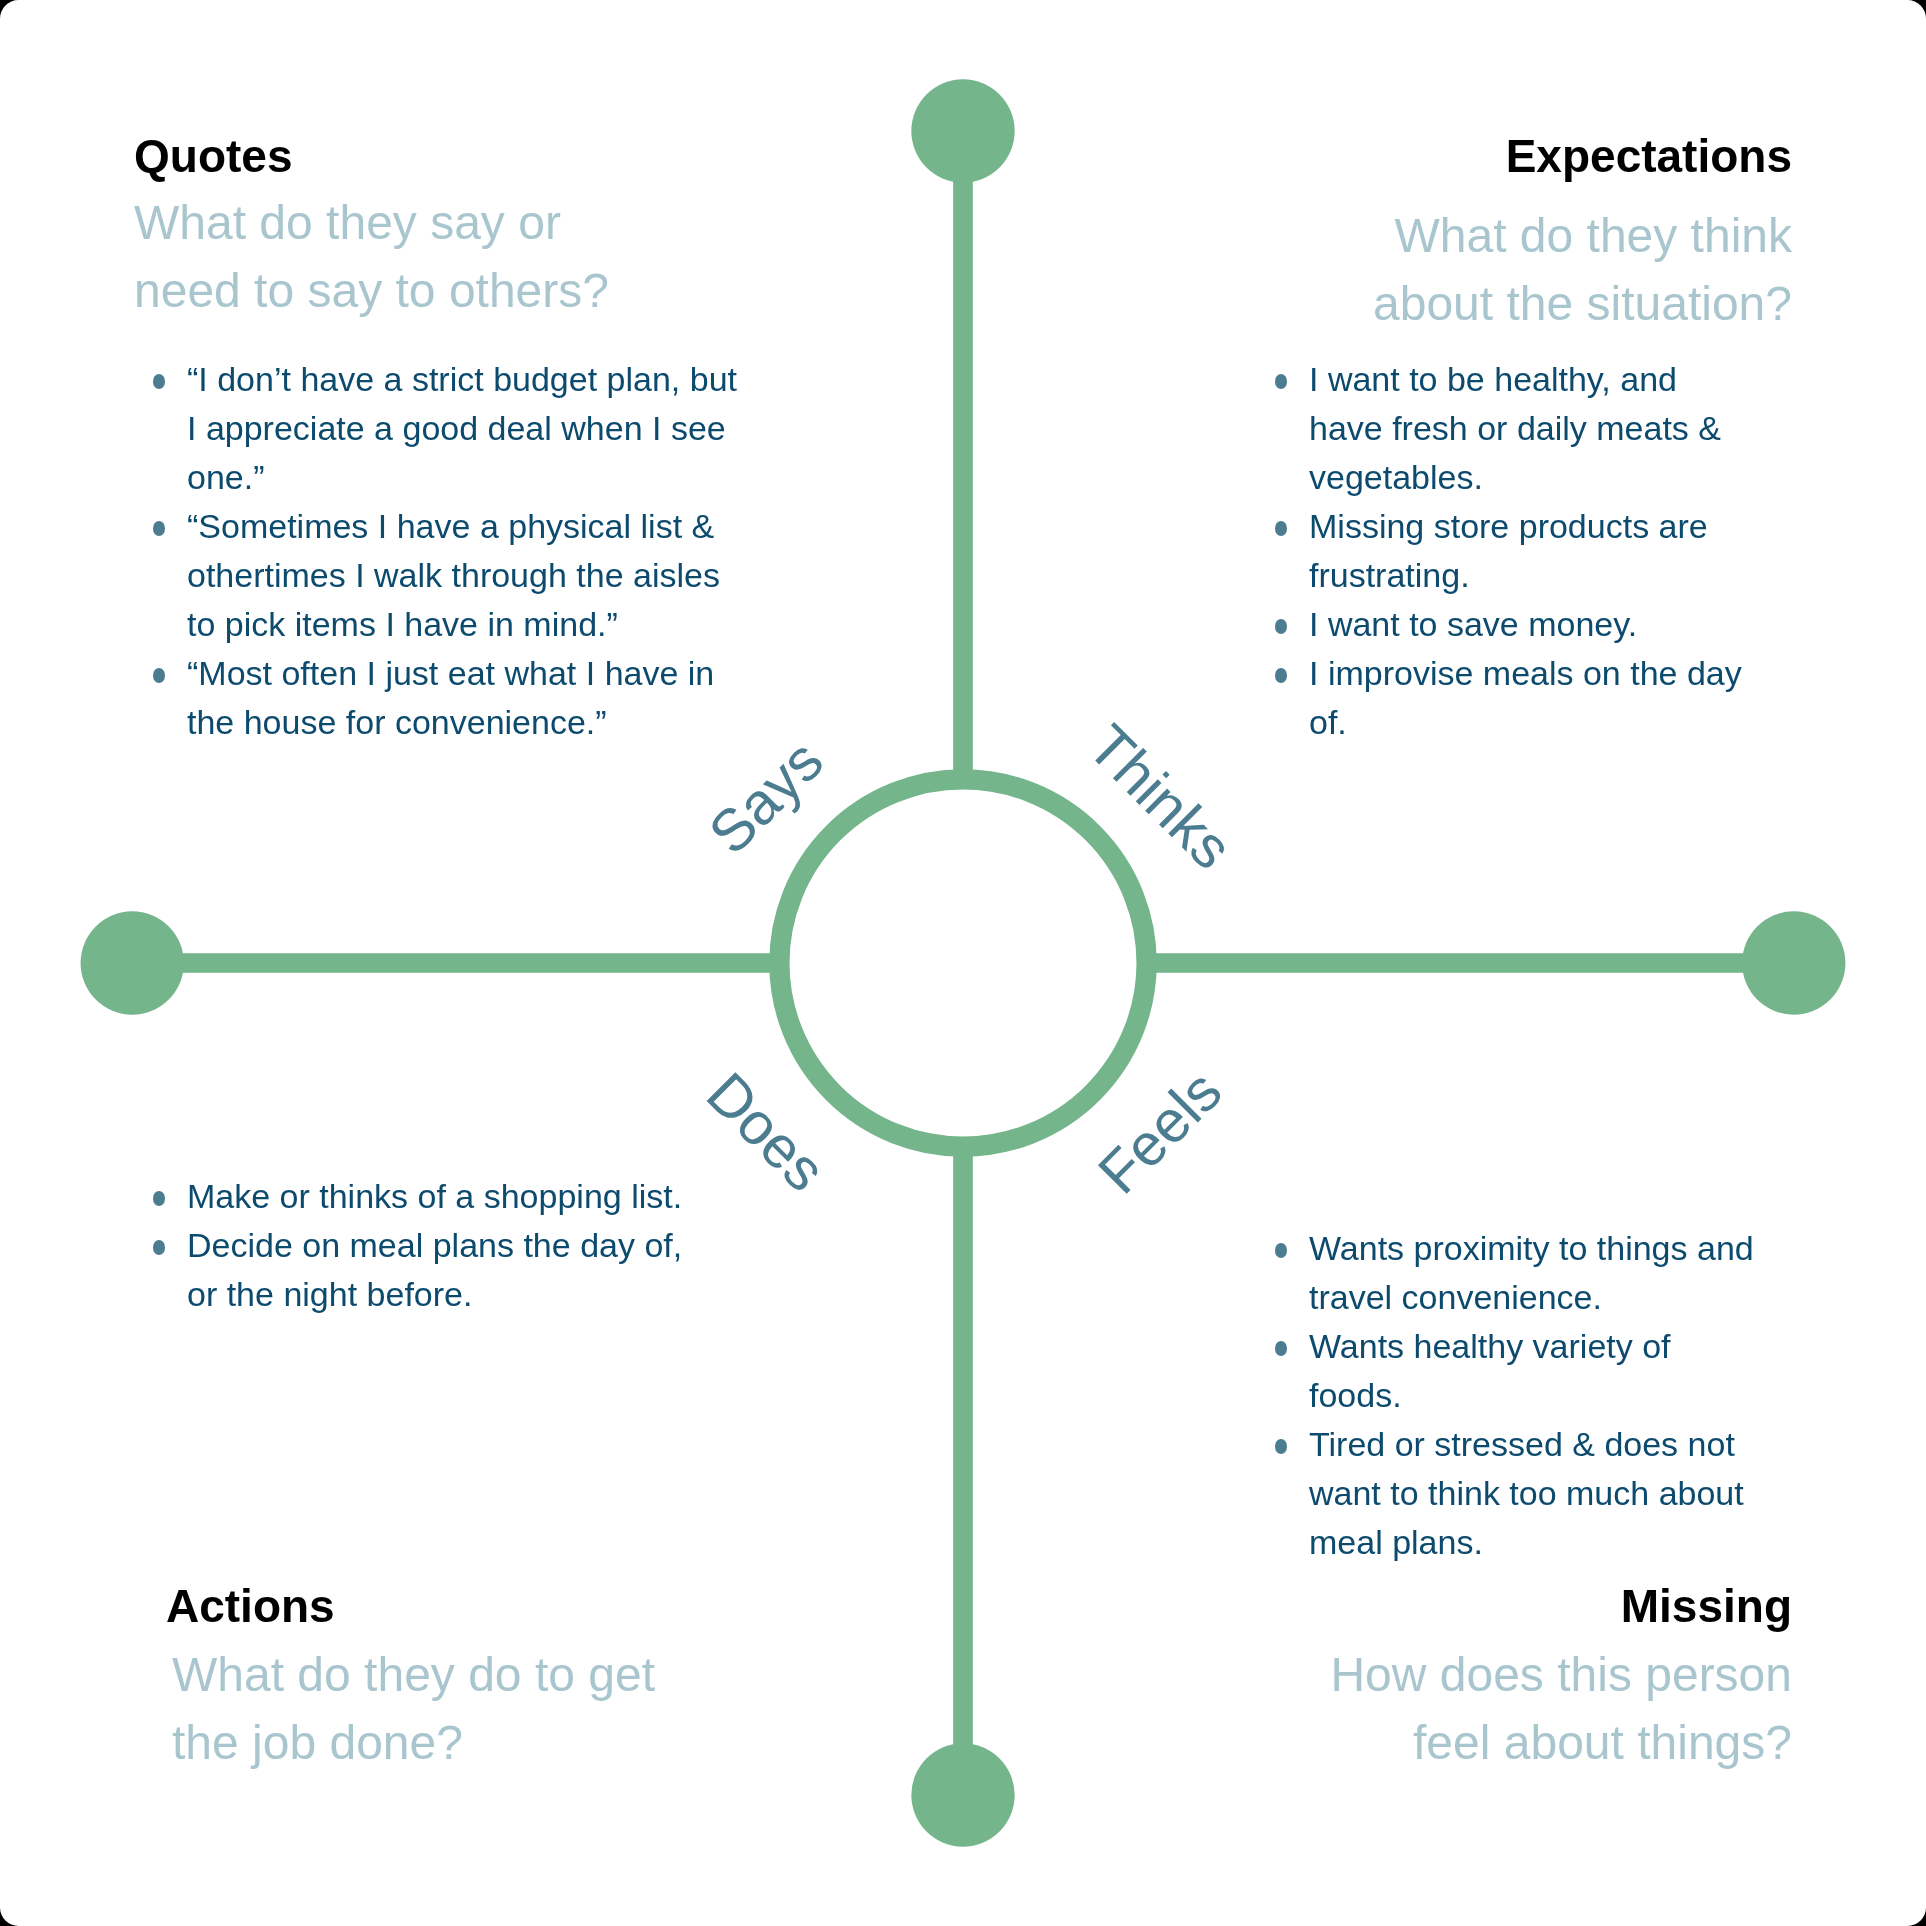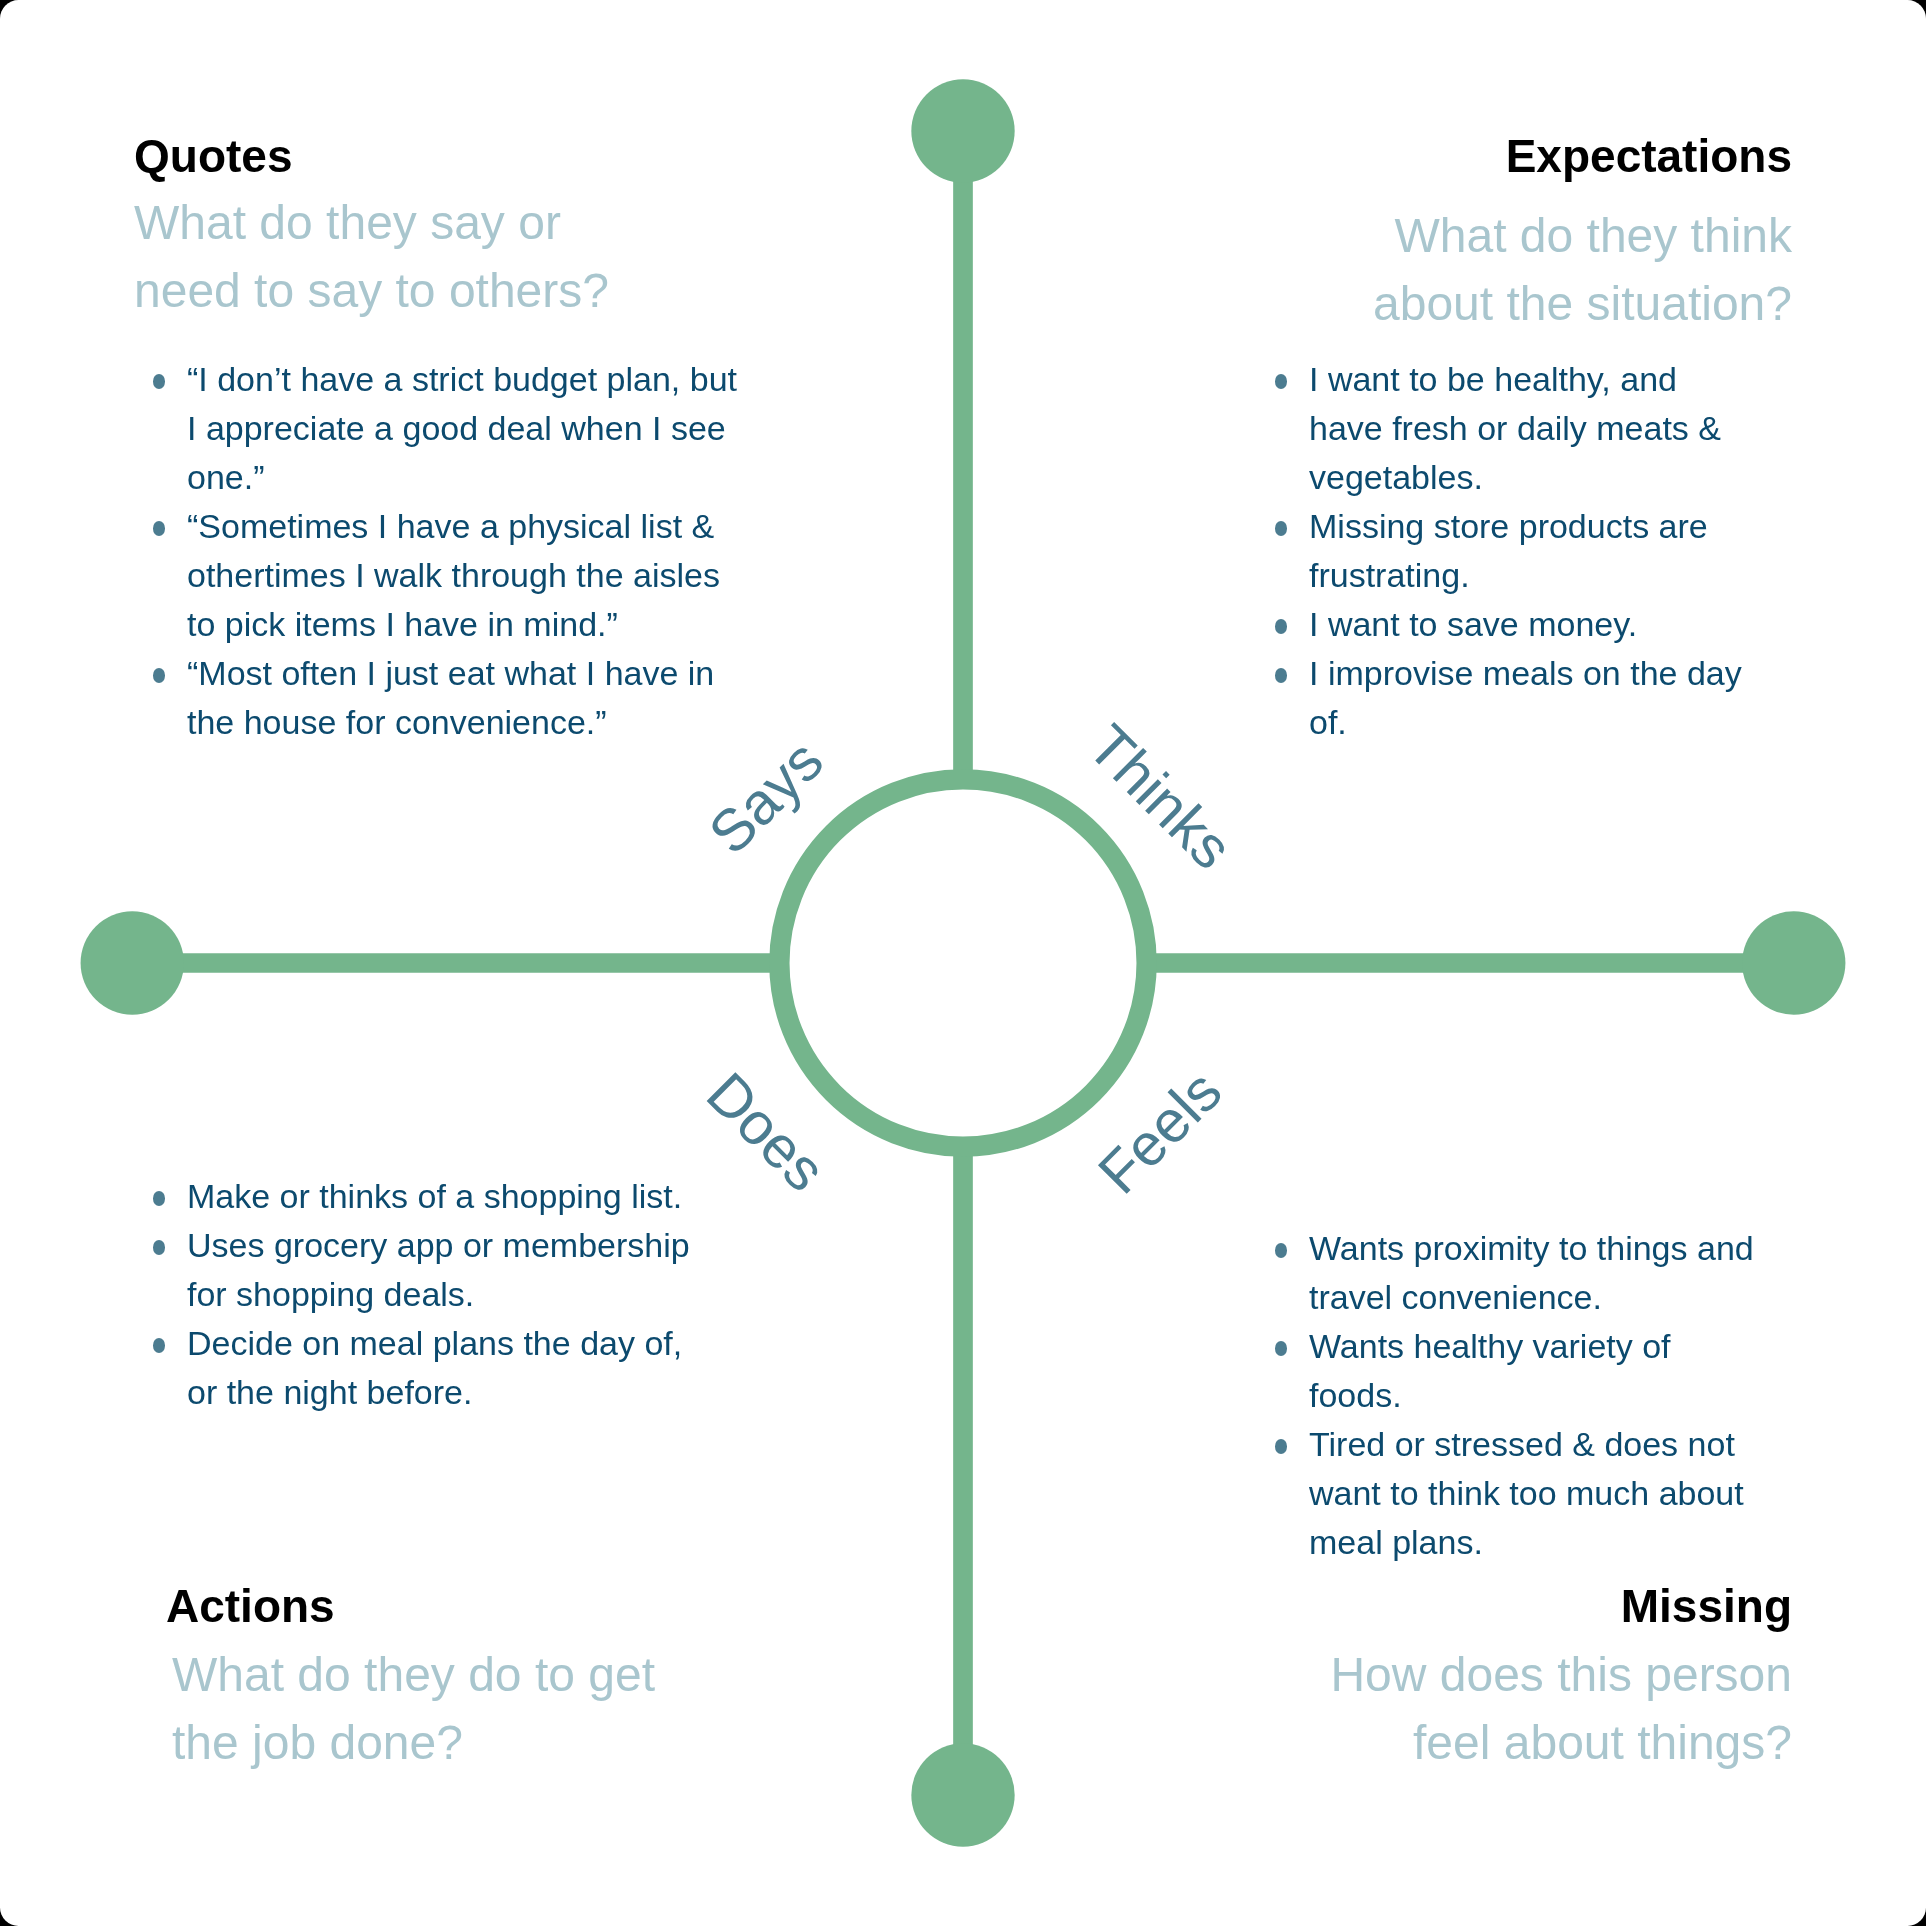--- a/index.html
+++ b/index.html
@@ -78,22 +78,20 @@
 vegetables.</span></li>
       <li><span>Missing store products are
 frustrating.</span></li>
       <li><span>I want to save money.</span></li>
       <li><span>I improvise meals on the day
 of.</span></li>
     </ul>
 
   <ul class="bullets" style="left:153px;top:1172px;">
       <li><span>Make or thinks of a shopping list.</span></li>
-      <li><span>Uses grocery app or membership
-for shopping deals.</span></li>
       <li><span>Decide on meal plans the day of,
 or the night before.</span></li>
     </ul>
   <div class="heading" style="left:166px;top:1583px;">Actions</div>
   <div class="subtitle" style="left:172px;top:1641px;">What do they do to get
 the job done?</div>
 
   <ul class="bullets" style="left:1275px;top:1224px;width:615px;">
       <li><span>Wants proximity to things and
 travel convenience.</span></li>

